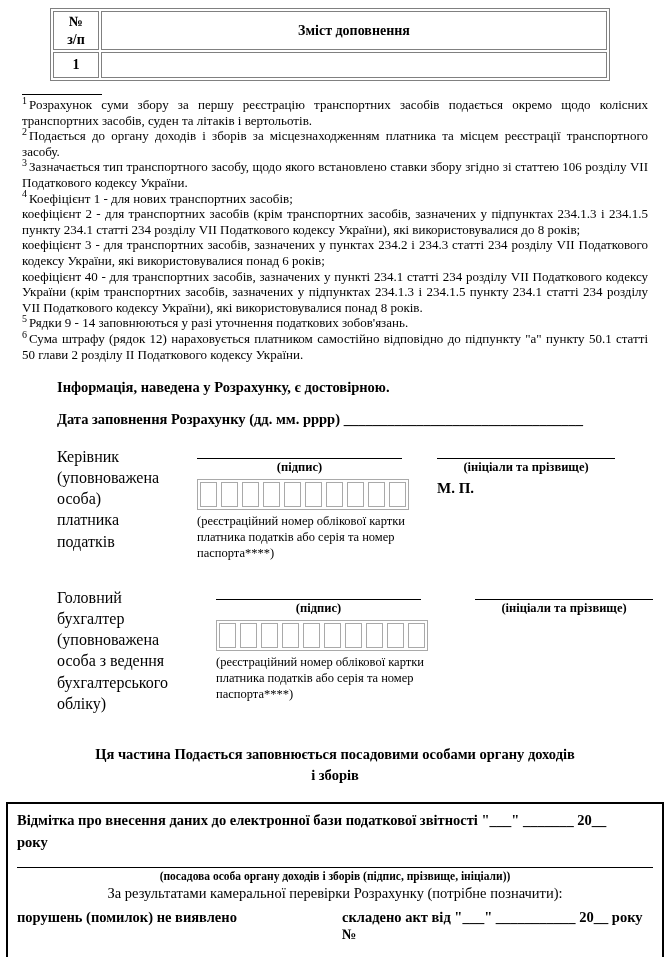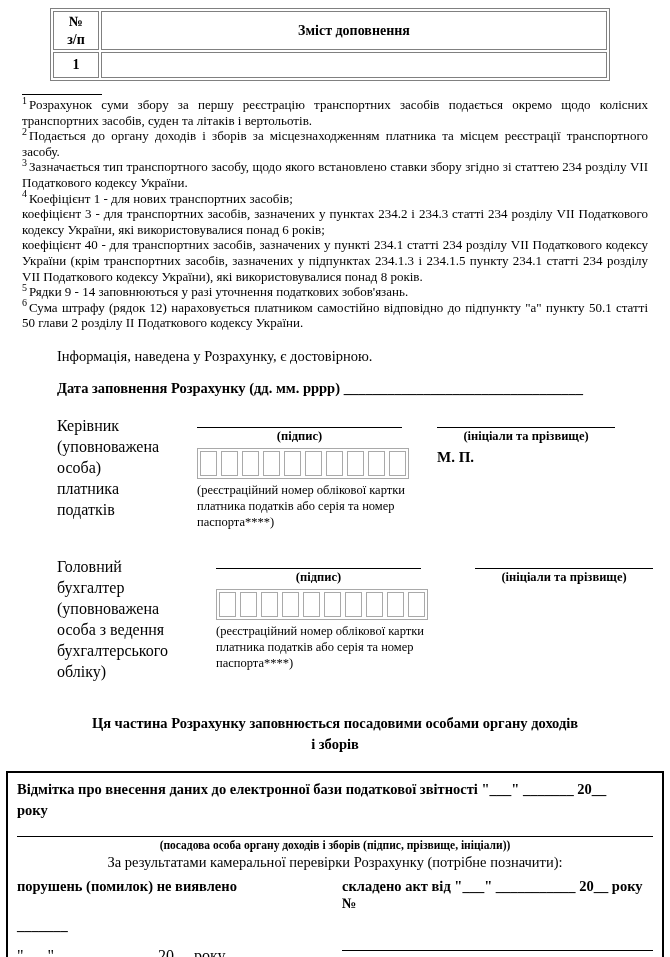--- a/index.html
+++ b/index.html
@@ -24,21 +24,21 @@
   th.num-col { width:38px; white-space:pre-line; line-height:1.25; }
   tr.data-row td { height:22px; }
 
   
   .fn-sep { width:80px; border-top:1px solid #000; margin:13px 0 2px 0; }
   p.footnote {
     margin:0; font-size:13px; line-height:1.2; text-align:justify;
   }
   p.footnote sup { font-size:10px; line-height:0; margin-right:2px; }
 
-  .statement { font-weight:normal; font-size:14.5px; margin:17px 0 0 35px; }
+  .statement { font-weight:bold; font-size:14.5px; margin:17px 0 0 35px; }
   .date-line { font-weight:bold; font-size:14.5px; margin:15px 0 0 35px; }
 
   
   .sig-block {
     display:grid; grid-template-columns:132px 232px 190px;
     column-gap:8px; margin:18px 0 0 35px;
   }
   .role { font-weight:normal; font-size:16px; line-height:1.32; white-space:pre-line; }
   .sigline { height:12px; border-bottom:1px solid #000; width:205px; }
   .cap-c { text-align:center; font-weight:bold; font-size:12.5px; width:205px; margin-top:1px; }
@@ -92,22 +92,23 @@
         <td>1</td>
         <td></td>
       </tr>
     </tbody>
       </table>
 
     <div class="fn-sep"></div>
 
     <p class="footnote"><sup>1</sup><span>Розрахунок суми збору за першу реєстрацію транспортних засобів подається окремо щодо колісних транспортних засобів, суден та літаків і вертольотів.</span></p>
     <p class="footnote"><sup>2</sup><span>Подається до органу доходів і зборів за місцезнаходженням платника та місцем реєстрації транспортного засобу.</span></p>
-    <p class="footnote"><sup>3</sup><span>Зазначається тип транспортного засобу, щодо якого встановлено ставки збору згідно зі статтею 234 розділу VII Податкового кодексу України.</span></p>
+    <p class="footnote"><sup>3</sup><span>Зазначається тип транспортного засобу, щодо якого встановлено ставки збору згідно зі статтею 106 розділу VII Податкового кодексу України.</span></p>
     <p class="footnote"><sup>4</sup><span>Коефіцієнт 1 - для нових транспортних засобів;</span></p>
+    <p class="footnote"><span>коефіцієнт 2 - для транспортних засобів (крім транспортних засобів, зазначених у підпунктах 234.1.3 і 234.1.5 пункту 234.1 статті 234 розділу VII Податкового кодексу України), які використовувалися до 8 років;</span></p>
     <p class="footnote"><span>коефіцієнт 3 - для транспортних засобів, зазначених у пунктах 234.2 і 234.3 статті 234 розділу VII Податкового кодексу України, які використовувалися понад 6 років;</span></p>
     <p class="footnote"><span>коефіцієнт 40 - для транспортних засобів, зазначених у пункті 234.1 статті 234 розділу VII Податкового кодексу України (крім транспортних засобів, зазначених у підпунктах 234.1.3 і 234.1.5 пункту 234.1 статті 234 розділу VII Податкового кодексу України), які використовувалися понад 8 років.</span></p>
     <p class="footnote"><sup>5</sup><span>Рядки 9 - 14 заповнюються у разі уточнення податкових зобов'язань.</span></p>
     <p class="footnote"><sup>6</sup><span>Сума штрафу (рядок 12) нараховується платником самостійно відповідно до підпункту "а" пункту 50.1 статті 50 глави 2 розділу II Податкового кодексу України.</span></p>
 
     <div class="statement">Інформація, наведена у Розрахунку, є достовірною.</div>
 
     <div class="date-line">Дата заповнення Розрахунку (дд. мм. рррр) _________________________________</div>
 
     <div class="sig-block">
@@ -163,21 +164,21 @@
             <div class="idbox"></div>
           </div>
         <div class="cap-id">(реєстраційний номер облікової картки платника податків або серія та номер паспорта****)</div>
       </div>
       <div class="rightcol">
         <div class="sigline"></div>
         <div class="cap-c">(ініціали та прізвище)</div>
       </div>
     </div>
 
-    <div class="section-heading">Ця частина Розрахунку заповнюється посадовими особами органу доходів
+    <div class="section-heading">Ця частина Подається заповнюється посадовими особами органу доходів
 і зборів</div>
   </div>
 
   <div class="bottom-box">
     <div class="bb-title">Відмітка про внесення даних до електронної бази податкової звітності "___" _______ 20__
 року</div>
     <div class="bb-fullline"></div>
     <div class="bb-cap">(посадова особа органу доходів і зборів (підпис, прізвище, ініціали))</div>
     <div class="bb-sub">За результатами камеральної перевірки Розрахунку (потрібне позначити):</div>
     <div class="bb-row">

